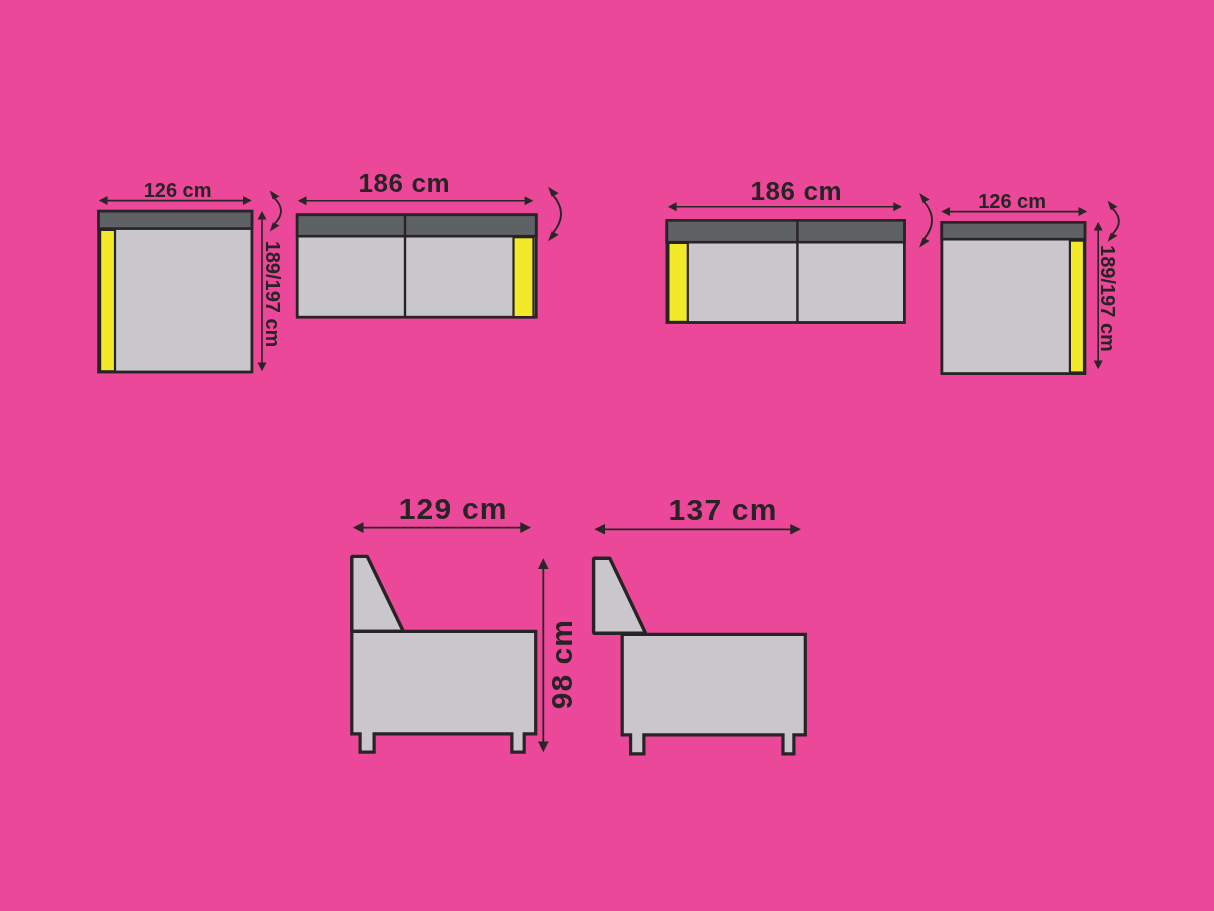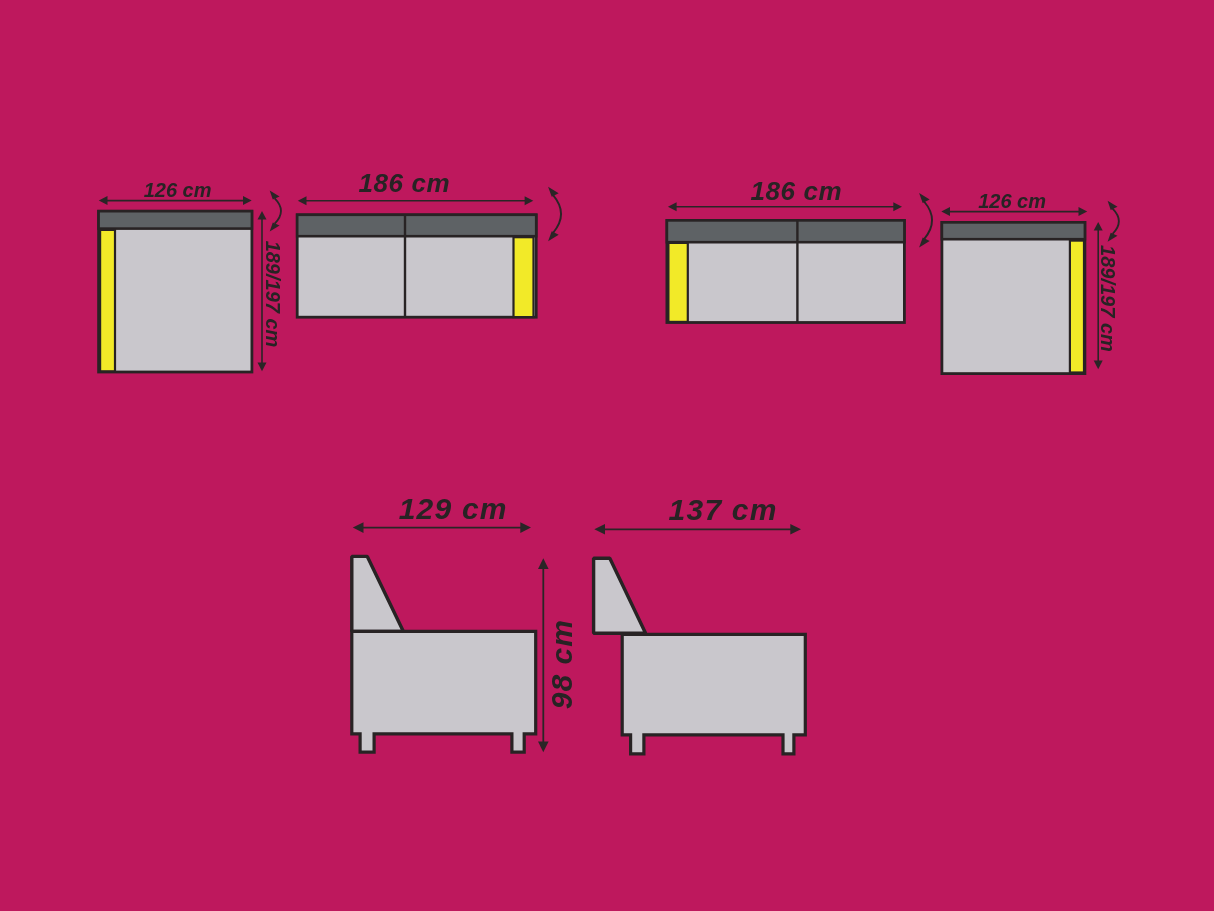--- a/index.html
+++ b/index.html
@@ -1,16 +1,16 @@
 <!DOCTYPE html>
 <html><head>
 <meta charset="utf-8">
 <style>
   html,body{margin:0;padding:0;background:#ffffff;}
-  .stage{position:relative;width:1214px;height:911px;background:#be185d;overflow:hidden;font-style:italic;}
+  .stage{position:relative;width:1214px;height:911px;background:#ec4899;overflow:hidden;}
   svg{position:absolute;left:0;top:0;}
   text{font-family:"Liberation Sans",sans-serif;font-weight:bold;fill:#282324;}
 </style>
 </head>
 <body>
 <div class="stage">
 <svg width="1214" height="911" viewBox="0 0 1214 911">
 
 <rect x="98.6" y="211.2" width="153.3" height="160.8" fill="#c9c7cc" stroke="#282324" stroke-width="2.8"></rect>
 

